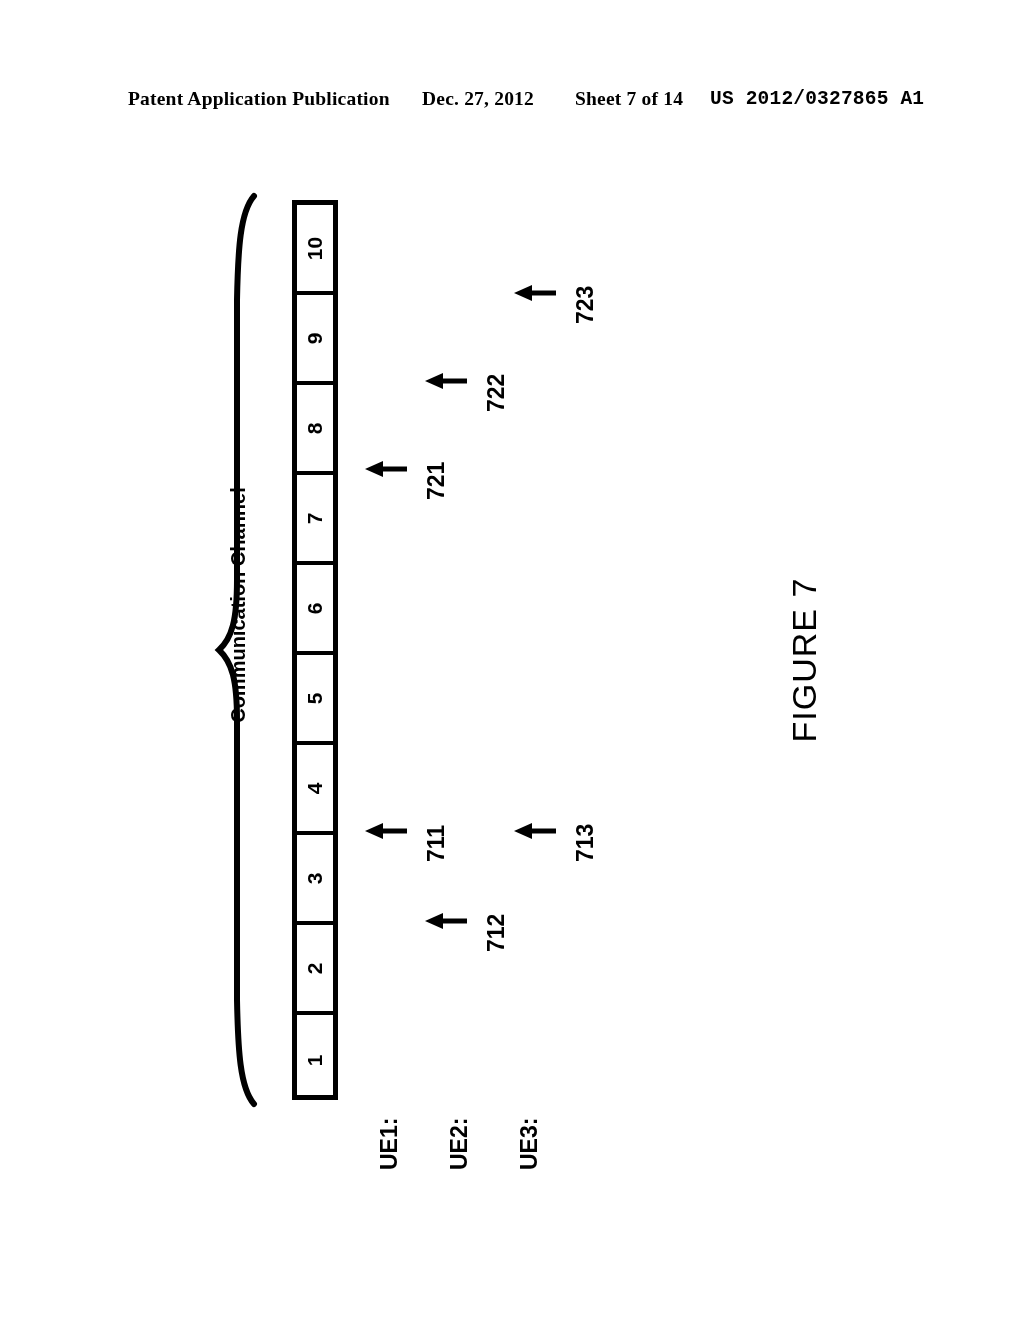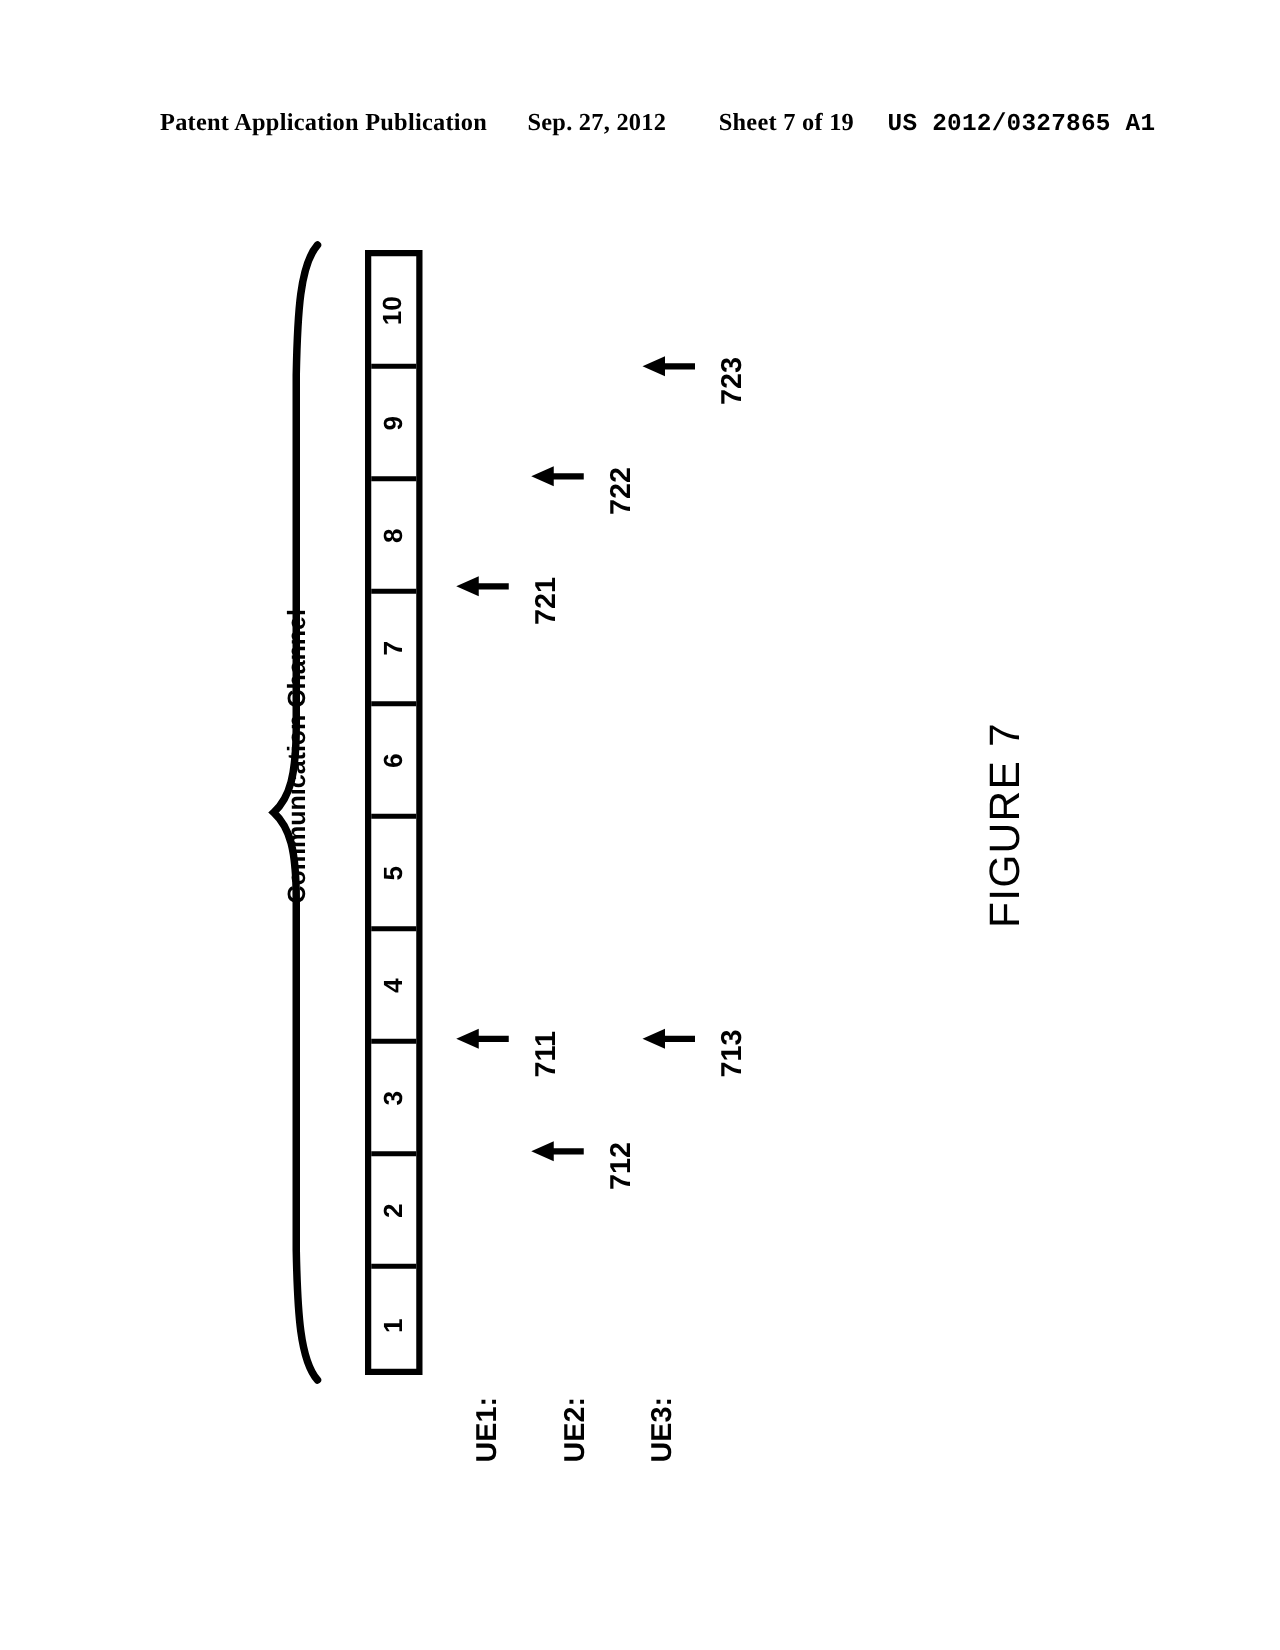--- a/index.html
+++ b/index.html
@@ -132,22 +132,22 @@
     font-size: 34px;
     letter-spacing: 1px;
     white-space: nowrap;
   }
 </style>
 </head>
 <body>
 
 <div id="pub-header">
   <span class="h-pub">Patent Application Publication</span>
-  <span class="h-date">Sep. 27, 2012</span>
-  <span class="h-sheet">Sheet 7 of 19</span>
+  <span class="h-date">Dec. 27, 2012</span>
+  <span class="h-sheet">Sheet 7 of 14</span>
   <span class="h-num">US 2012/0327865 A1</span>
 </div>
 
 <div id="channel-brace">
   <svg width="52" height="920" viewBox="0 0 52 920" xmlns="http://www.w3.org/2000/svg">
     <path d="M 44 6
              C 30 22, 28 60, 27 110
              L 27 390
              C 27 430, 22 448, 9 460
              C 22 472, 27 490, 27 530

